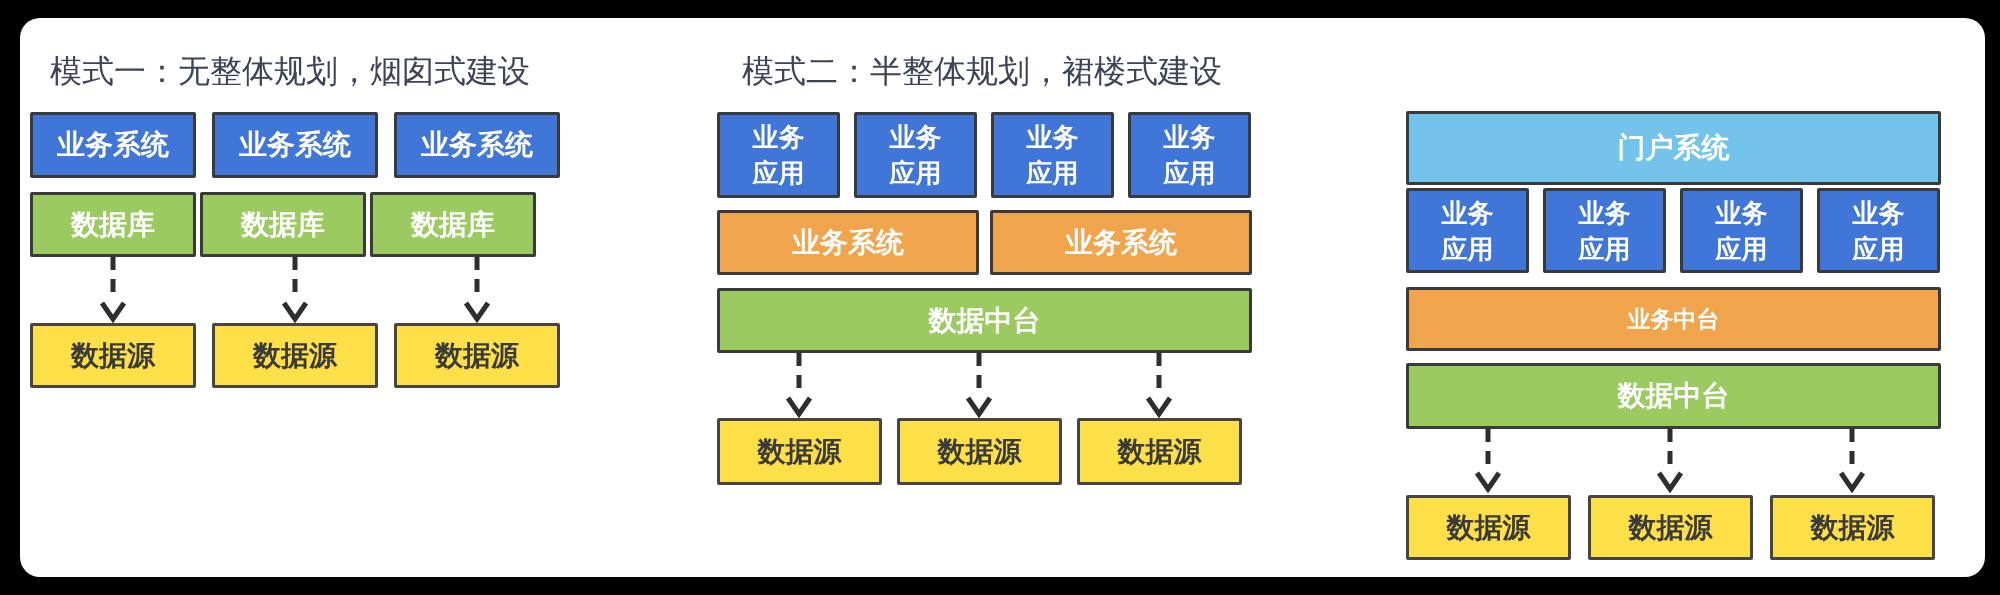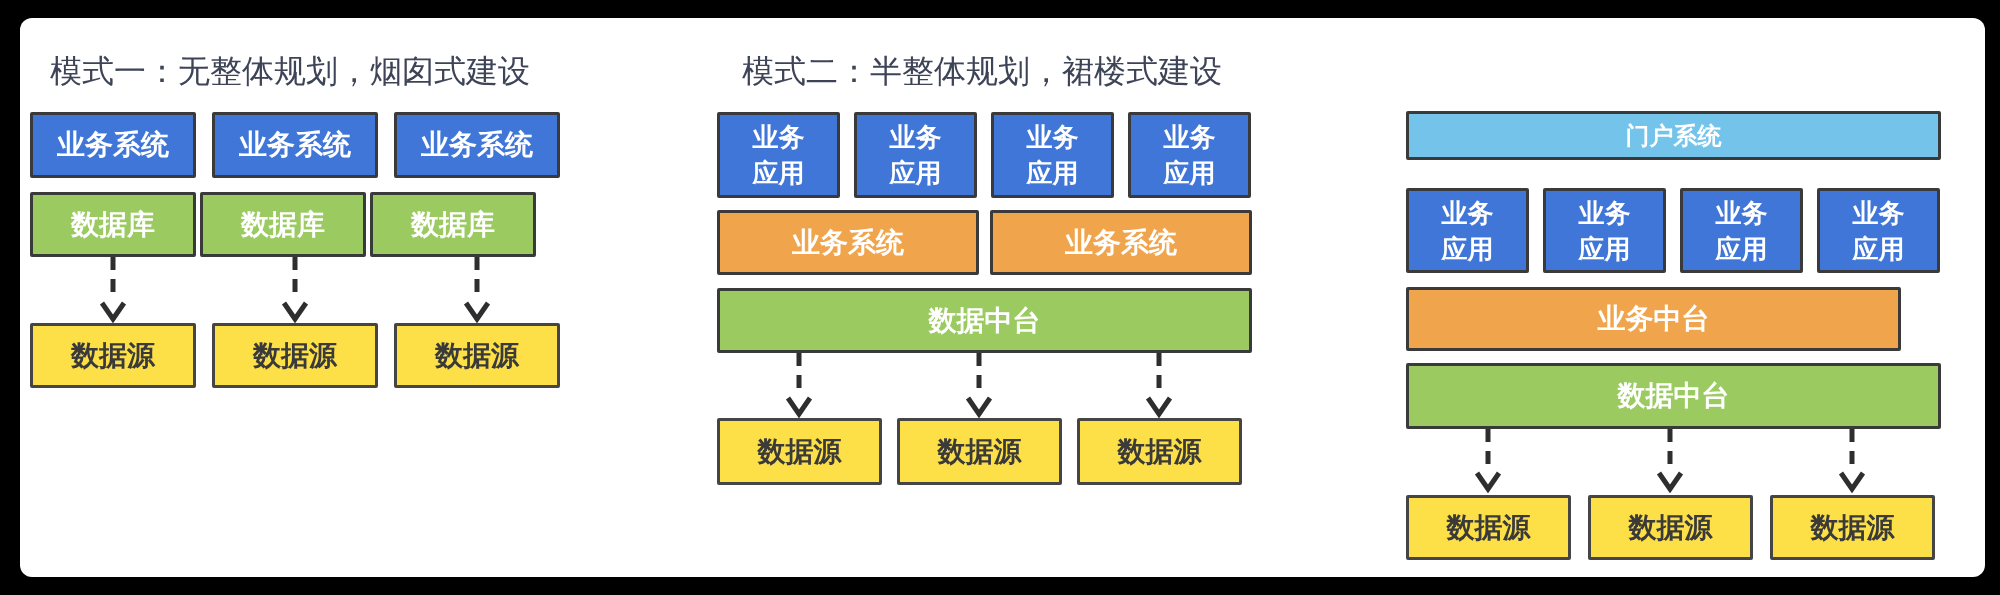--- a/index.html
+++ b/index.html
@@ -4,21 +4,21 @@
 <style>
   html,body{margin:0;padding:0;}
   body{
     width:2000px;height:595px;
     background:#000000;
     font-family:"Liberation Sans","DejaVu Sans",sans-serif;
     position:relative;overflow:hidden;
   }
   .card{
     position:absolute;left:20px;top:18px;width:1965px;height:559px;
-    background:#ffffff;border-radius:12px;
+    background:#ffffff;border-radius:20px;
   }
   .title{
     position:absolute;
     font-size:32px;line-height:40px;font-weight:400;
     color:#3E4457;white-space:nowrap;
   }
   .t1{left:30px;top:33px;}
   .t2{left:722px;top:33px;}
   .t3{left:1413px;top:33px;}
   .row{position:absolute;display:flex;}
@@ -36,23 +36,23 @@
   
   .b-sys1{width:166px;height:66px;font-size:28px;}
   .b-db1{width:166px;height:65px;font-size:28px;}
   .b-src1{width:166px;height:65px;font-size:28px;}
   
   .b-app2{width:123px;height:86px;font-size:26px;line-height:36px;white-space:pre-line;}
   .b-sys2{width:262px;height:65px;font-size:28px;}
   .bar-dp2{width:535px;height:65px;font-size:28px;}
   .b-src2{width:165px;height:67px;font-size:28px;}
   
-  .bar-portal{width:535px;height:49px;font-size:24px;}
+  .bar-portal{width:535px;height:74px;font-size:28px;}
   .b-app3{width:123px;height:85px;font-size:26px;line-height:36px;white-space:pre-line;}
-  .bar-bp3{width:495px;height:64px;font-size:28px;}
+  .bar-bp3{width:535px;height:64px;font-size:23px;}
   .bar-dp3{width:535px;height:66px;font-size:28px;}
   .b-src3{width:165px;height:65px;font-size:28px;}
   .arrow{position:absolute;width:30px;}
   .arrow svg{display:block;}
 </style>
 </head>
 <body>
 
 <div class="card">
 

